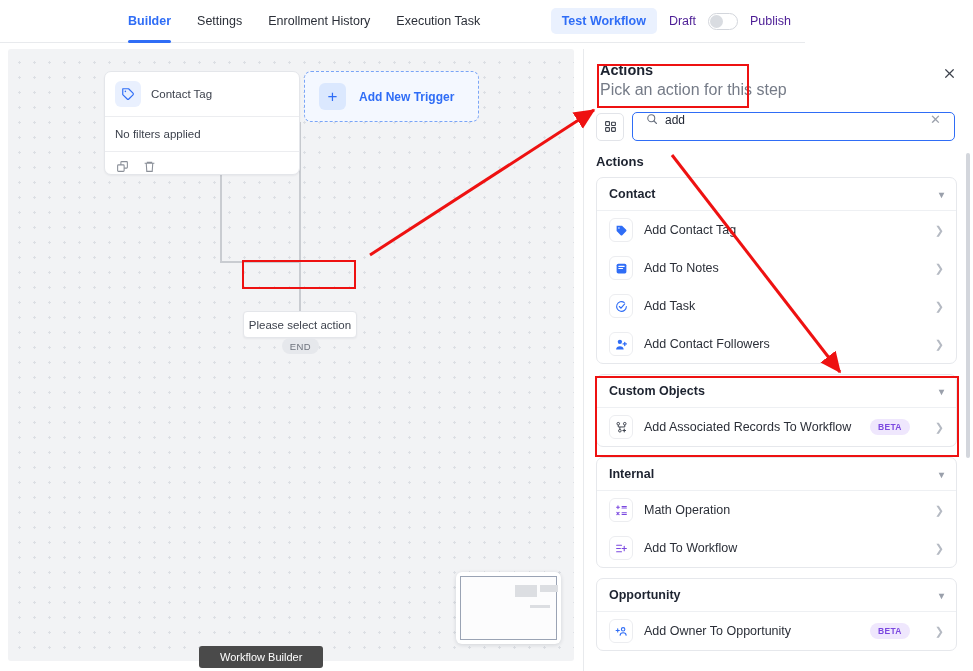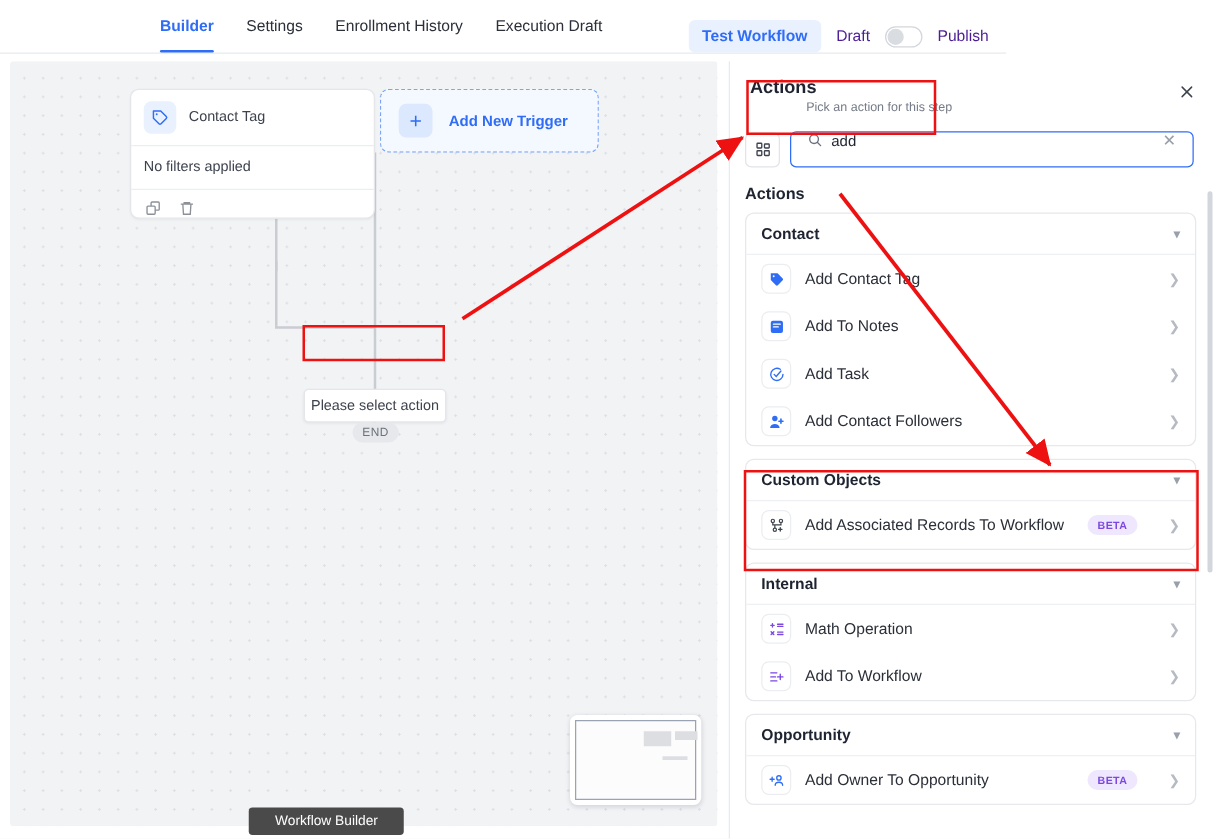--- a/index.html
+++ b/index.html
@@ -9,21 +9,21 @@
     font-family: "Liberation Sans", sans-serif;
     background: #ffffff;
     overflow: hidden;
     position: relative;
   }
 
   
   .topbar {
     position:absolute; left:0; top:0; width:805px; height:43px;
     background:#ffffff; border-bottom:1px solid #e8eaed;
-    display:flex; align-items:flex-end;
+    display:flex; align-items:center;
   }
   .nav-tabs { display:flex; align-items:center; gap:26px; margin-left:128px; height:43px; }
   .nav-tab {
     font-size:12.5px; color:#2b2f38; height:43px; display:flex; align-items:center;
     position:relative; cursor:pointer; white-space:nowrap;
   }
   .nav-tab.active { color:#2f6df6; font-weight:700; }
   .nav-tab.active:after {
     content:""; position:absolute; left:0; right:0; bottom:0; height:2.5px; background:#2f6df6;
     border-radius:2px;
@@ -110,21 +110,21 @@
     padding:5px 21px; border-radius:3px;
   }
 
   
   .panel {
     position:absolute; left:583px; top:49px; width:390px; height:622px;
     background:#ffffff; border-left:1px solid #e8eaed;
   }
   .panel-head { padding:13px 16px 9px 16px; position:relative; }
   .panel-title { font-size:14.5px; font-weight:700; color:#1d2330; }
-  .panel-sub { font-size:10px; color:#757b87; margin-top:3px;padding-left:45px; }
+  .panel-sub { font-size:16px; color:#757b87; margin-top:3px; }
   .panel-close {
     position:absolute; right:14px; top:14px; width:20px; height:20px;
     display:flex; align-items:center; justify-content:center; cursor:pointer;
     color:#3d424d; font-size:16px; line-height:1;
   }
 
   .search-row { display:flex; align-items:center; gap:8px; padding:0 18px 0 12px; margin-top:4px; }
   .grid-btn {
     width:28px; height:28px; border:1px solid #e2e4e9; border-radius:5px;
     display:flex; align-items:center; justify-content:center; background:#fff; cursor:pointer; flex:0 0 auto;
@@ -184,21 +184,21 @@
     <div class="nav-tab active">
         <span>Builder</span>
       </div>
     <div class="nav-tab">
         <span>Settings</span>
       </div>
     <div class="nav-tab">
         <span>Enrollment History</span>
       </div>
     <div class="nav-tab">
-        <span>Execution Draft</span>
+        <span>Execution Task</span>
       </div>
   </div>
   <div class="top-right">
     <div class="test-workflow">Test Workflow</div>
     <div class="draft-label">Draft</div>
     <div class="toggle">
         <div class="knob"></div>
       </div>
     <div class="publish-label">Publish</div>
   </div>

